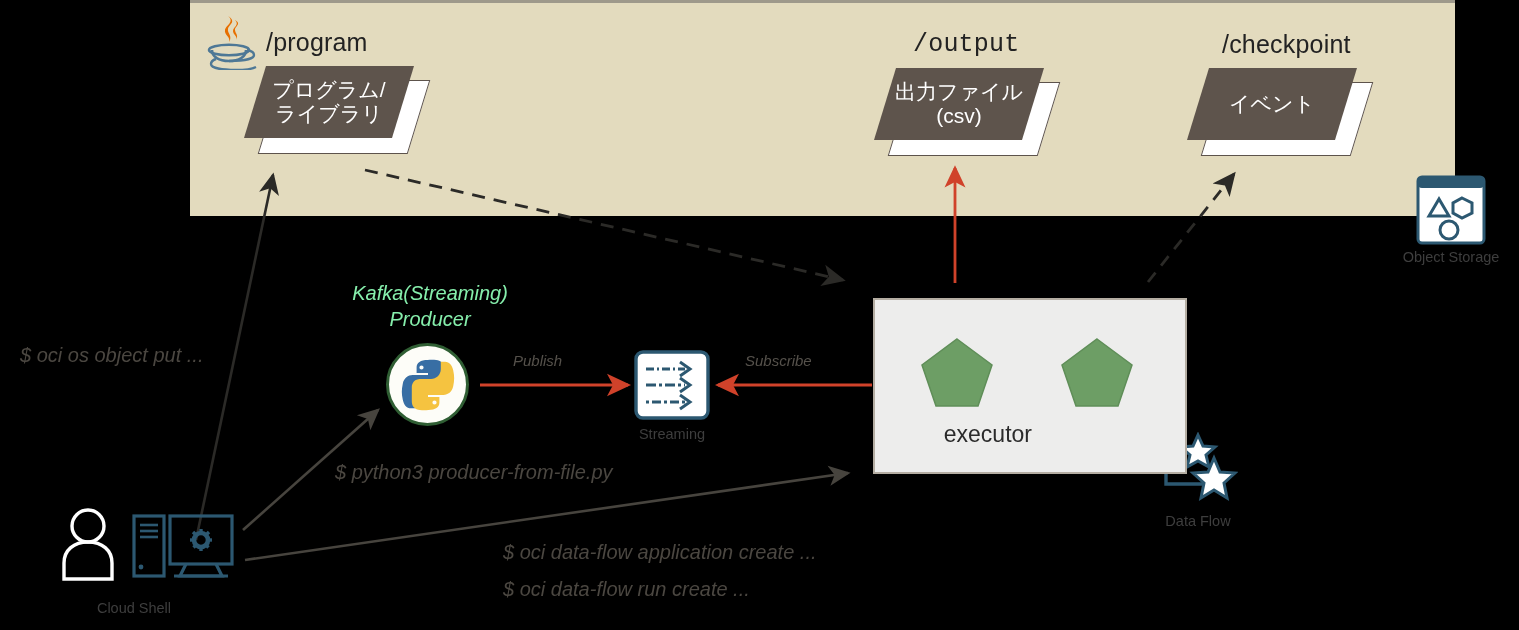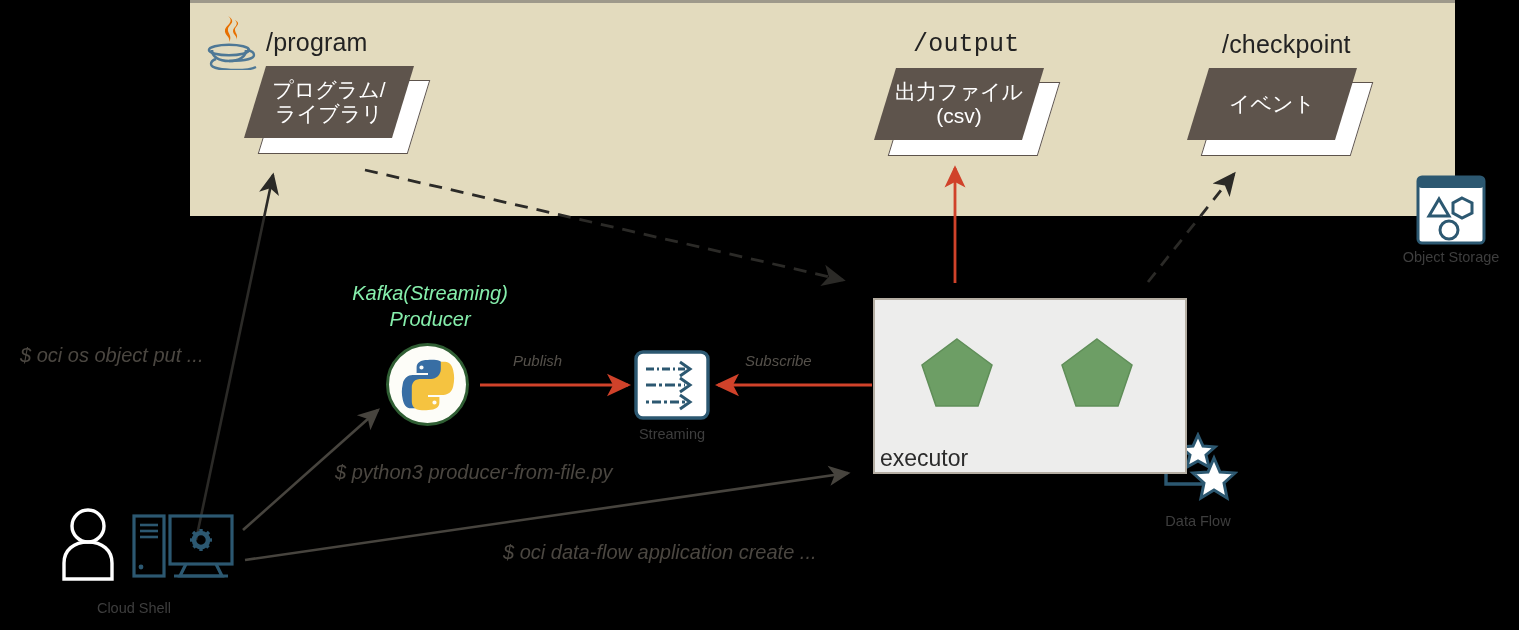--- a/index.html
+++ b/index.html
@@ -26,21 +26,21 @@
 
   .cmd{font-style:italic;color:#4b4741;font-size:20px;white-space:nowrap;}
   .kafka-lbl{font-style:italic;color:#86efac;font-size:20px;text-align:center;
              line-height:1.32;white-space:pre;}
   .pubsub{font-style:italic;color:#55514b;font-size:15px;white-space:nowrap;}
 
   .svc-name{color:#3e3e3e;font-size:14.5px;text-align:center;white-space:nowrap;}
 
   .df-box{left:873px;top:298px;width:310px;height:172px;
           background:#ededec;border:2px solid #b4ada2;}
-  .node-lbl{color:#2b2b2b;font-size:23px;text-align:left;white-space:nowrap;margin-top:24px;}
+  .node-lbl{color:#2b2b2b;font-size:23px;text-align:right;white-space:nowrap;}
 
   .pybadge{left:386px;top:343px;width:83px;height:83px;border-radius:50%;
            background:#fdfdf8;border:3px solid #2f5e33;box-sizing:border-box;}
 </style>
 </head>
 <body>
 
 <div id="stage">
 
   <div class="abs beige-panel"></div>
@@ -191,14 +191,15 @@
     <path d="M116 71 h54" stroke="#2c5871" stroke-width="3.2"></path>
   </svg>
   <div class="abs svc-name" style="left:56px;top:600px;width:156px;">Cloud Shell</div>
 
   <div class="abs pubsub" style="left:513px;top:352px;">Publish</div>
   <div class="abs pubsub" style="left:745px;top:352px;">Subscribe</div>
 
   <div class="abs cmd" style="left:20px;top:344px;">$ oci os object put ...</div>
   <div class="abs cmd" style="left:335px;top:461px;">$ python3 producer-from-file.py</div>
   <div class="abs cmd" style="left:503px;top:541px;">$ oci data-flow application create ...</div>
+  <div class="abs cmd" style="left:503px;top:578px;">$ oci data-flow run create ...</div>
 
 </div>
 
 </body></html>

